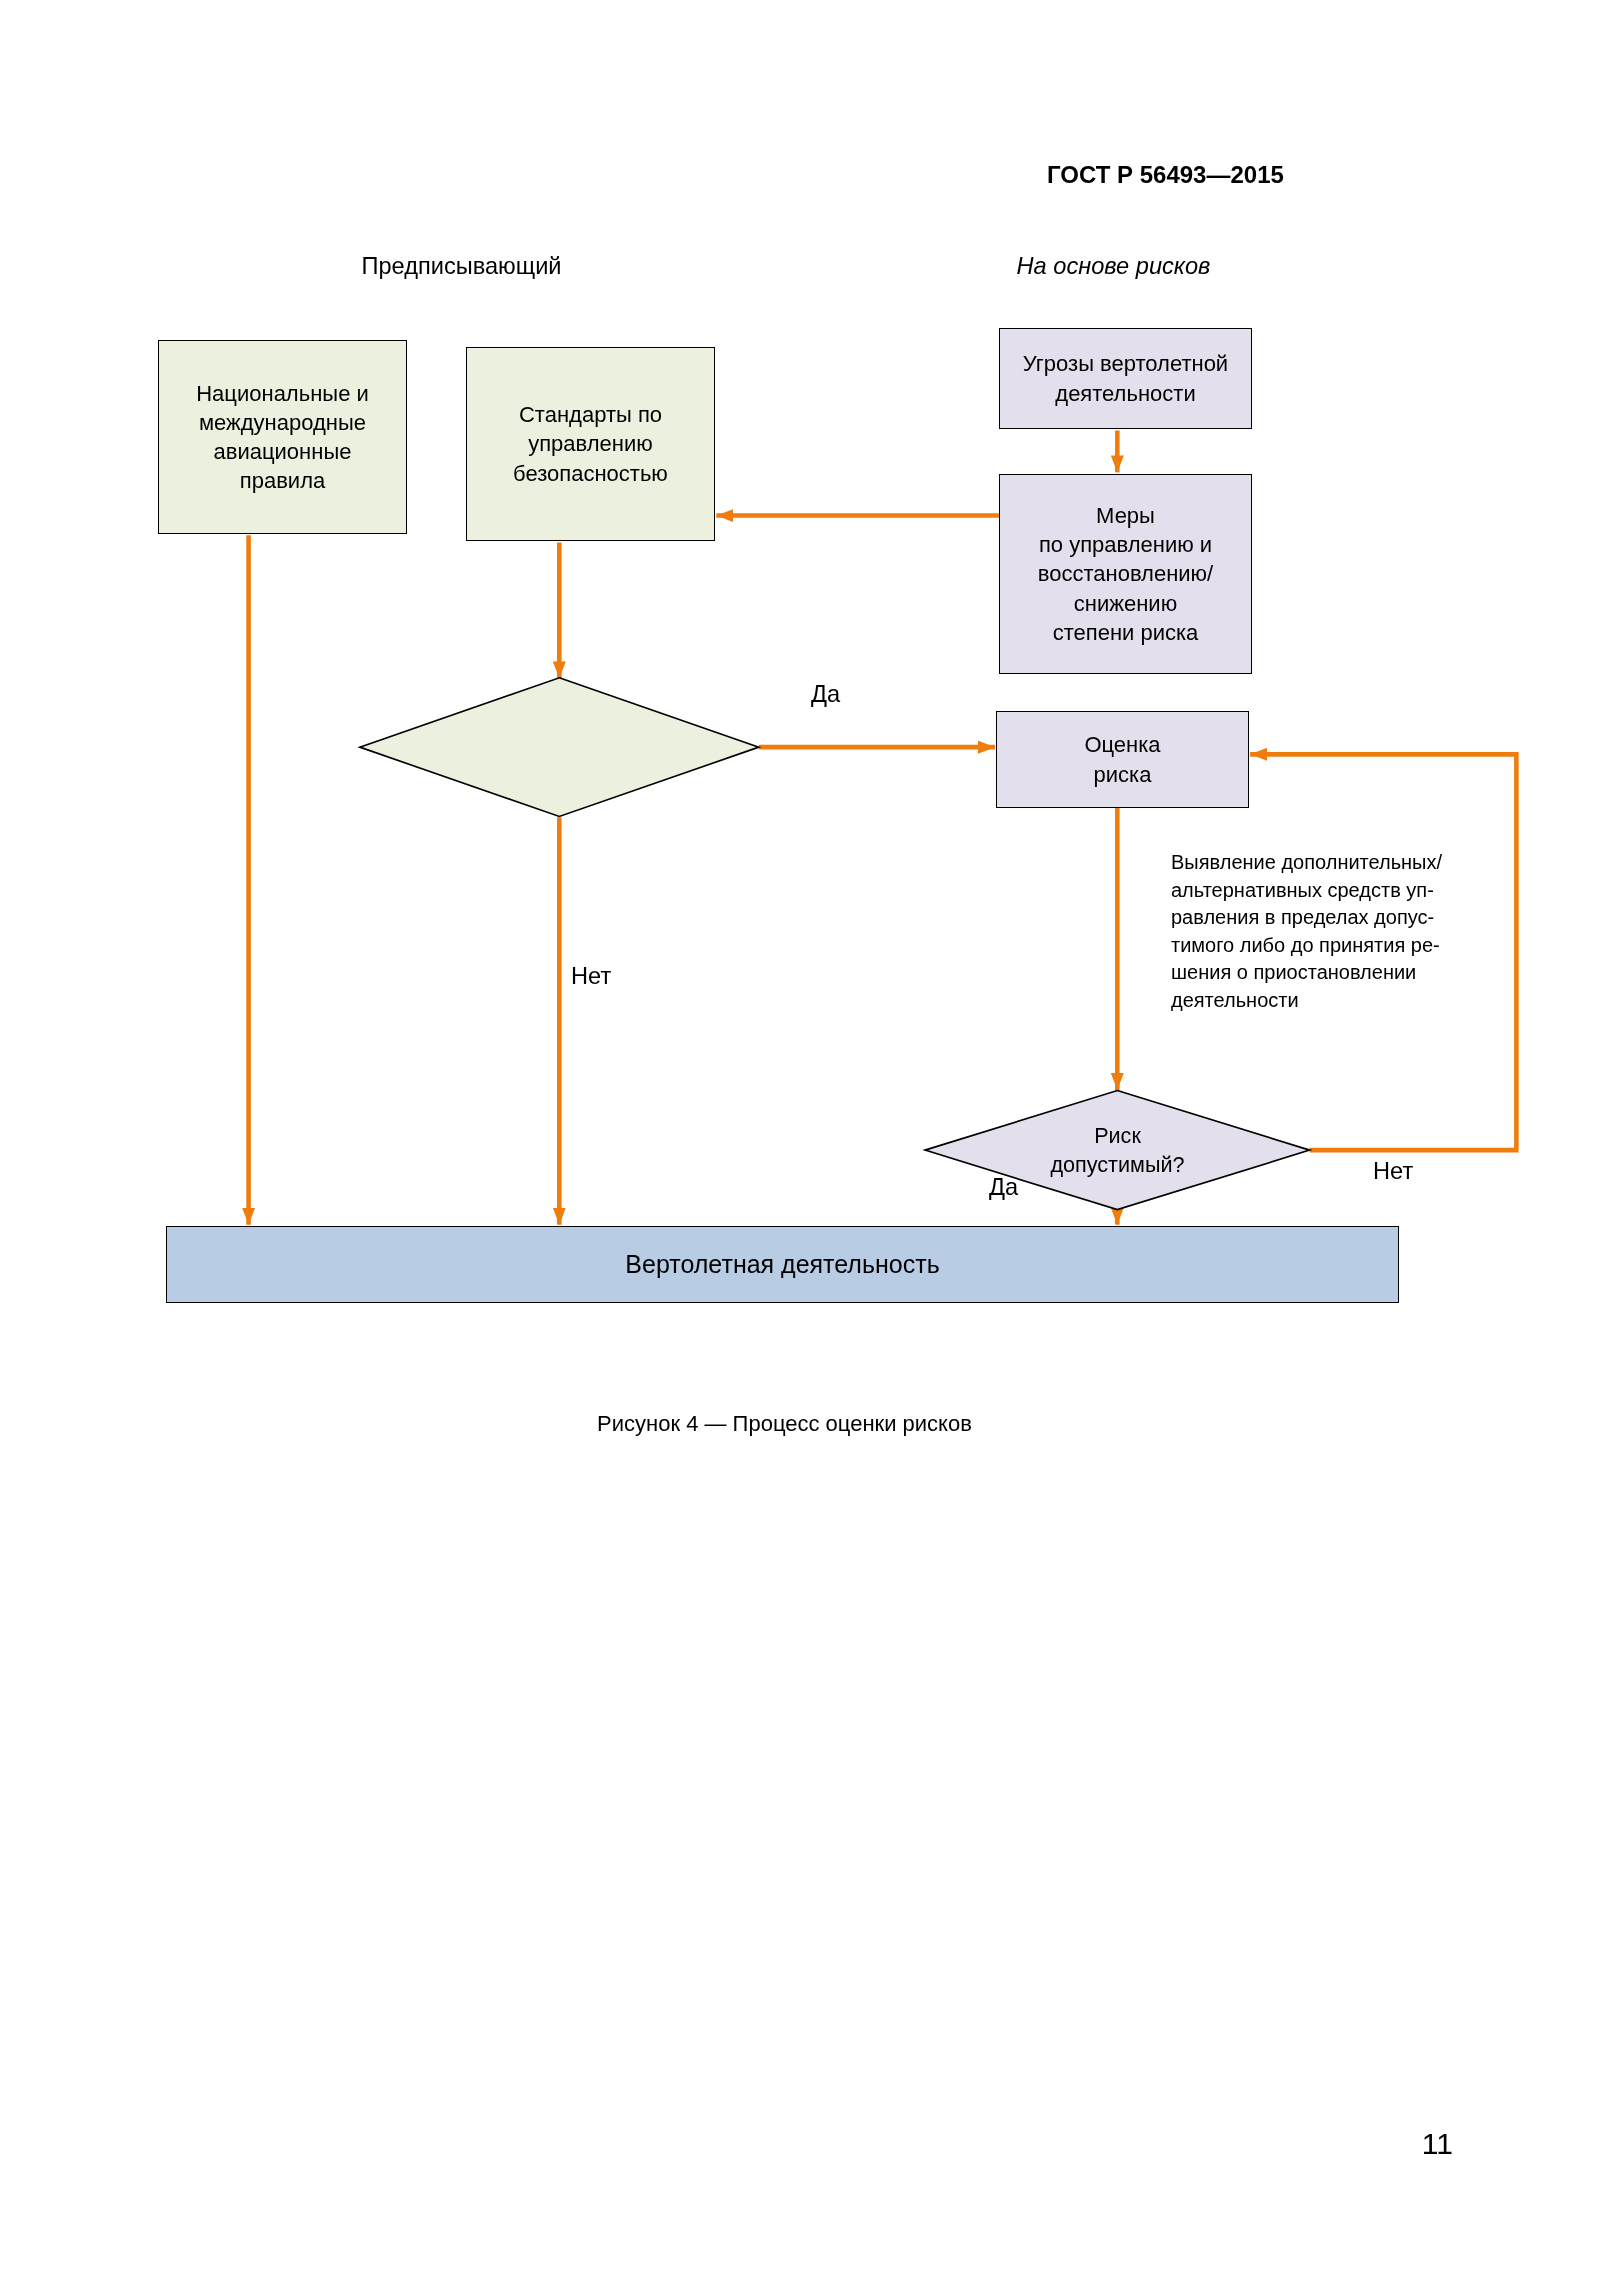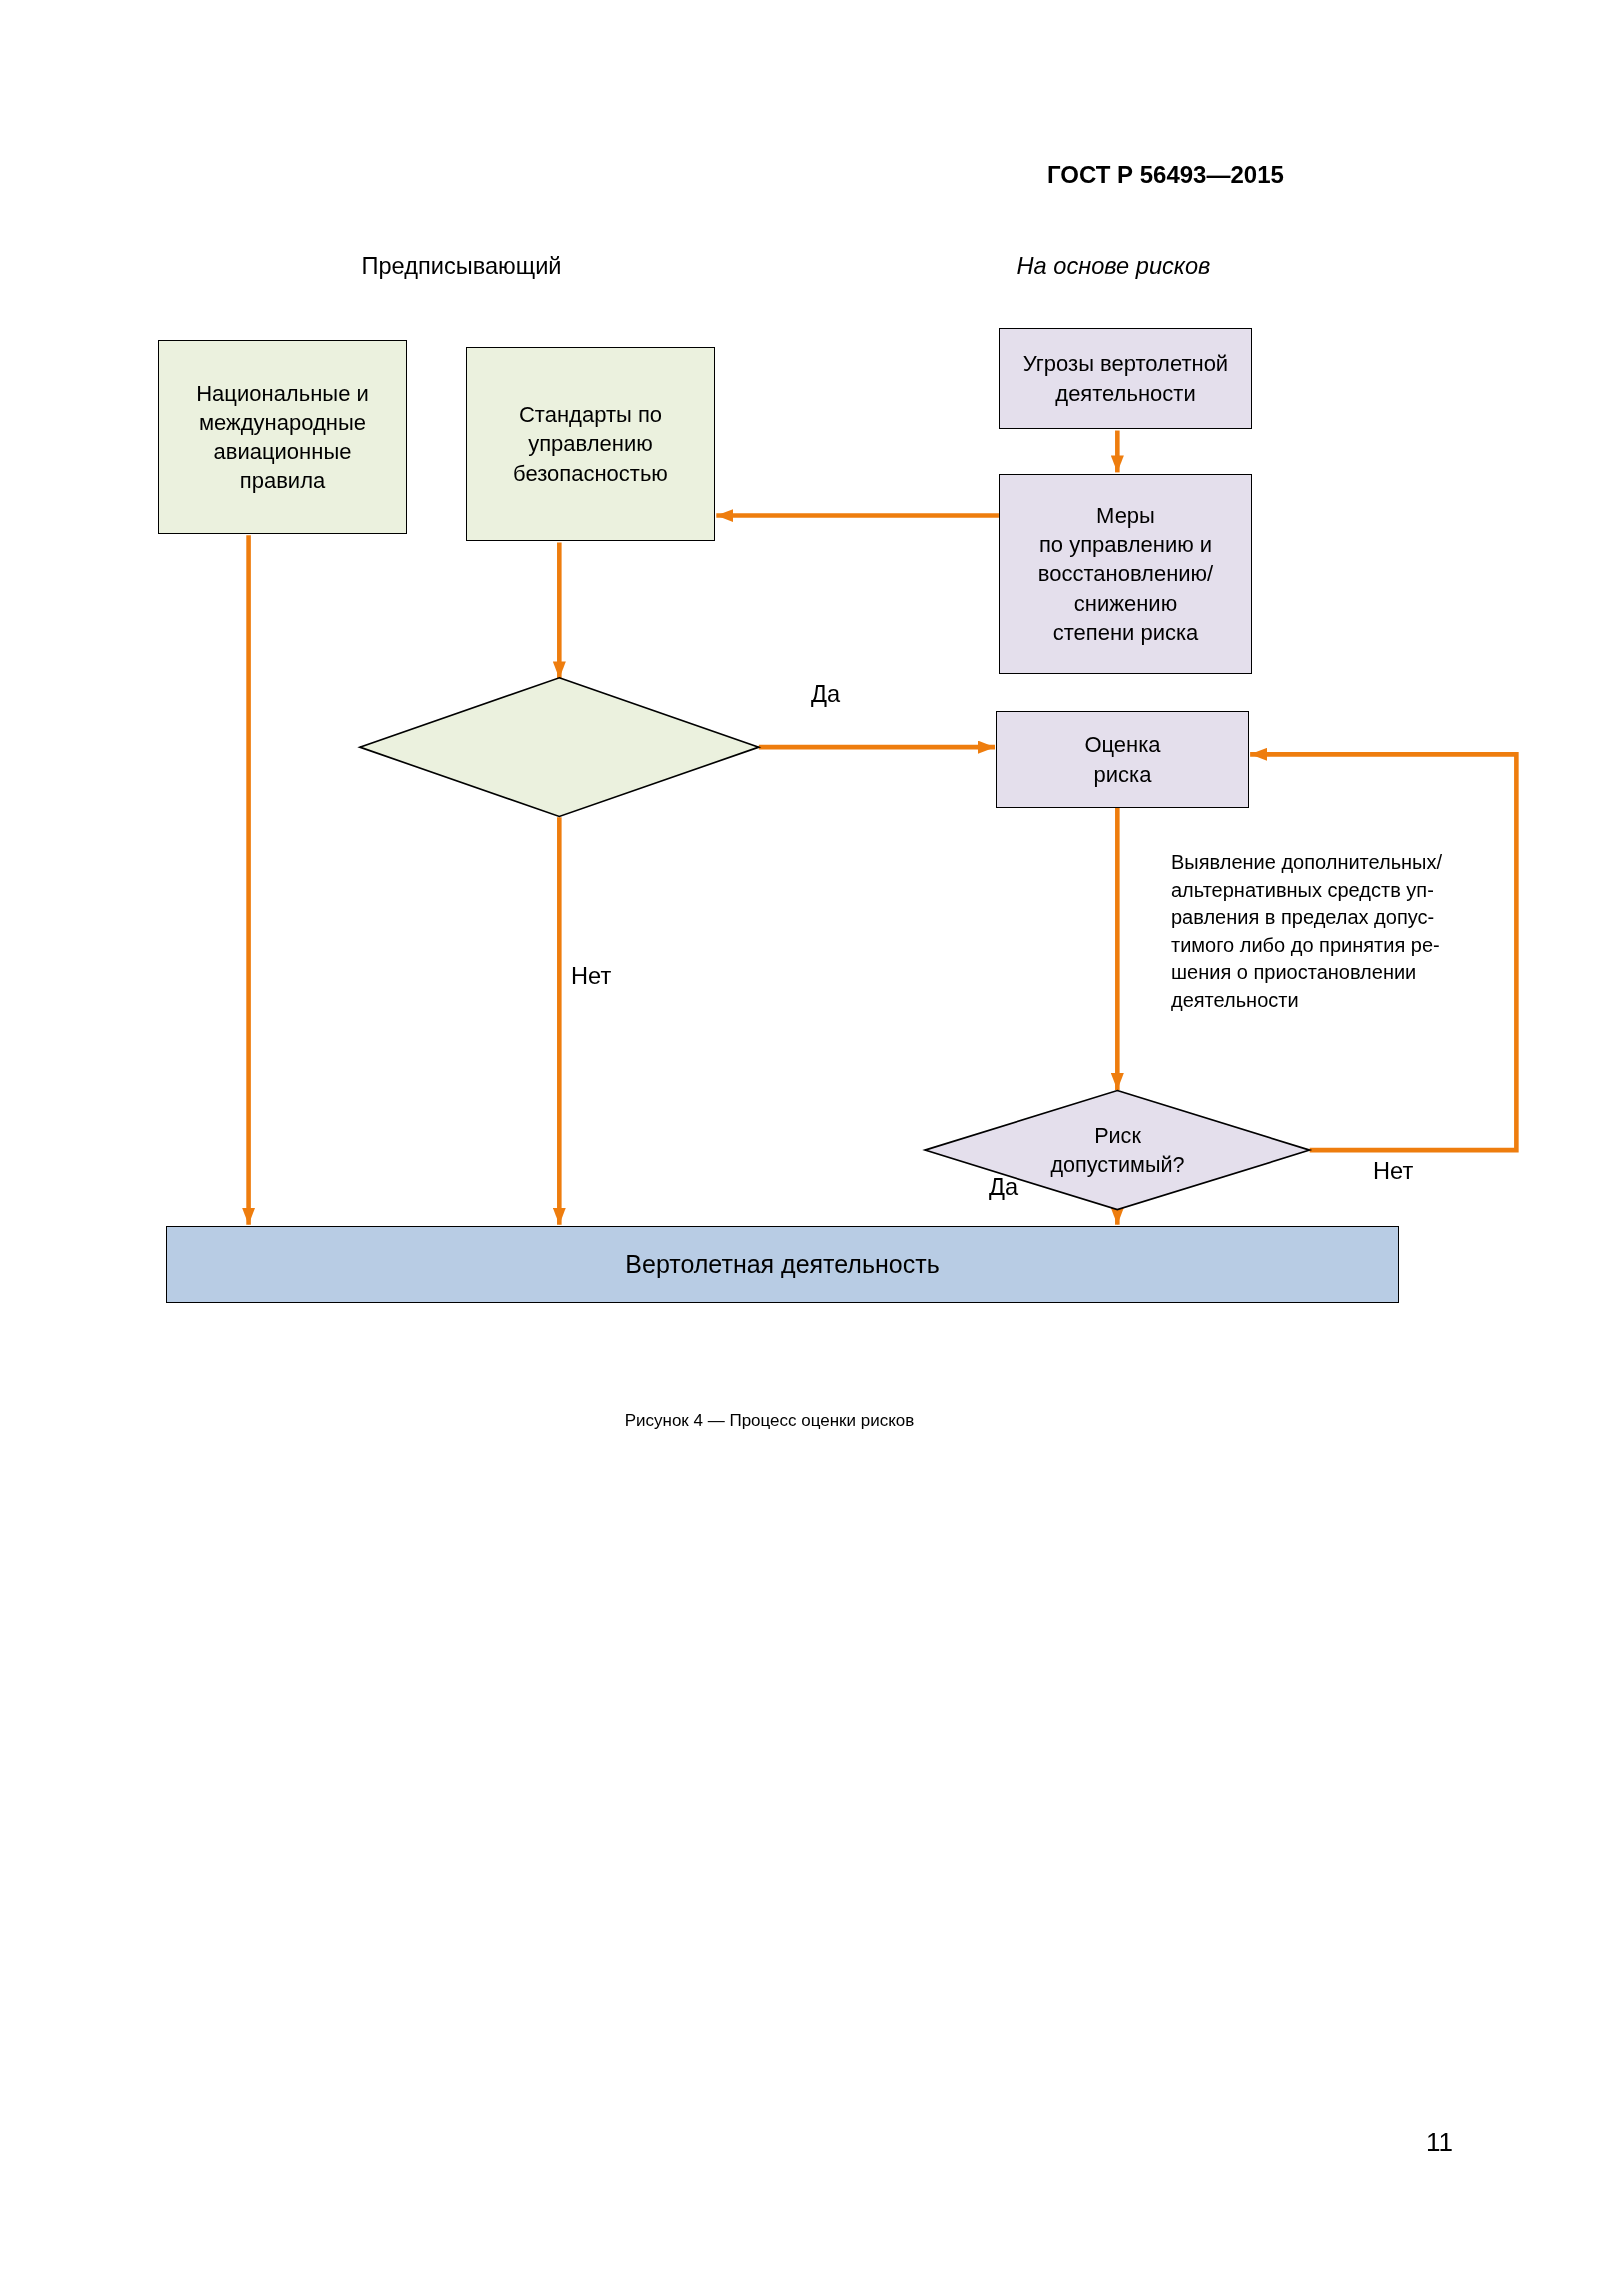--- a/index.html
+++ b/index.html
@@ -68,26 +68,26 @@
     text-align:left;
   }
 
   .edge-label { position:absolute; font-size:23.6px; }
   #label-deviation-yes { left:811px; top:681px; }
   #label-deviation-no  { left:571px;  top:963px; }
   #label-risk-yes      { left:989px; top:1174px; }
   #label-risk-no       { left:1373px; top:1158px; }
 
   .caption {
-    position:absolute; left:272px; top:1411px; width:995px;
-    text-align:center; font-size:17px;
+    position:absolute; left:287px; top:1411px; width:995px;
+    text-align:center; font-size:22px;
   }
   .page-number {
     position:absolute; left:1381px; top:2127px; width:72px;
-    text-align:right; font-size:26px;
+    text-align:right; font-size:30px;
   }
 </style>
 </head>
 <body>
 
 <div class="page">
 
   <div class="doc-header">ГОСТ Р 56493—2015</div>
 
   <div class="col-label col-label-left">Предписывающий</div>

